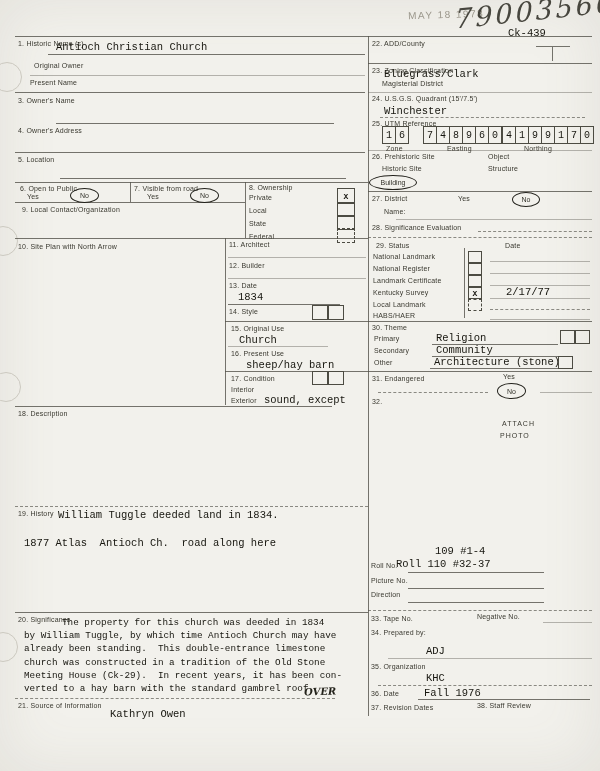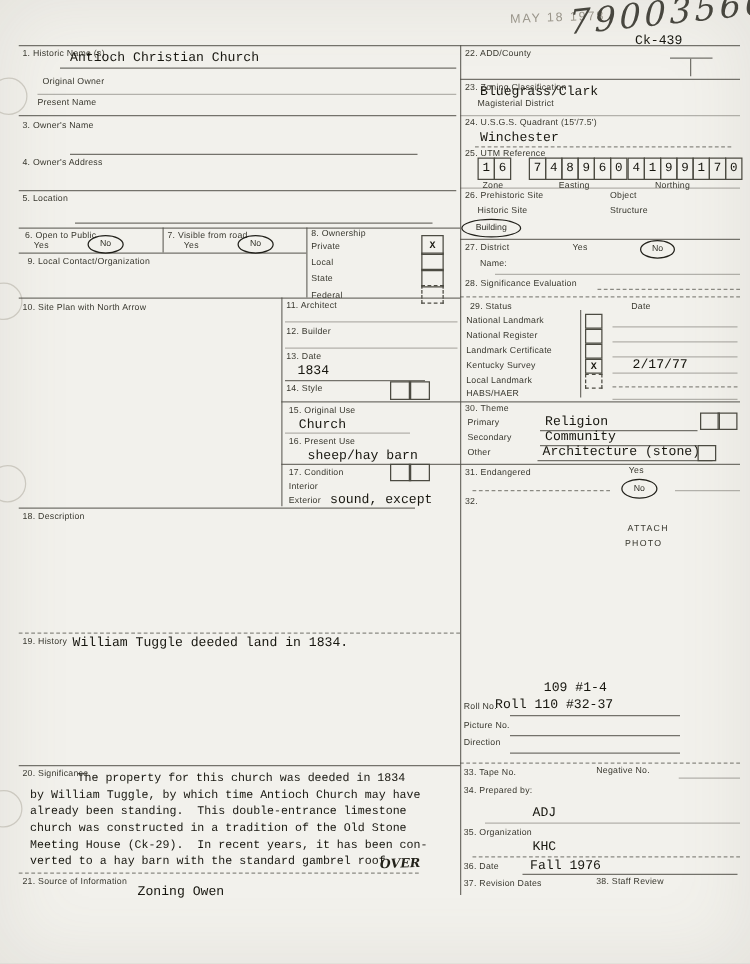--- a/index.html
+++ b/index.html
@@ -122,34 +122,35 @@
   <div class="lbl" style="left:231px;top:386px">Interior</div>
   <div class="lbl" style="left:231px;top:397px">Exterior</div>
   <div class="typed" style="left:264px;top:394px">sound, except</div>
   <i class="hl" style="left:15px;top:406px;width:317px"></i>
 
   <div class="lbl" style="left:18px;top:410px">18. Description</div>
 
   <i class="hl d" style="left:15px;top:506px;width:353px"></i>
   <div class="lbl" style="left:18px;top:510px">19. History</div>
   <div class="typed" style="left:58px;top:509px">William Tuggle deeded land in 1834.</div>
+  <div class="typed" style="left:24px;top:537px">1877 Atlas  Antioch Ch.  road along here</div>
 
   <i class="hl" style="left:15px;top:612px;width:353px"></i>
   <div class="lbl" style="left:18px;top:616px">20. Significance</div>
   <div class="typedblock" style="left:24px;top:616px;width:346px;text-indent:38px;line-height:13.2px">The property for this church was deeded in 1834
 by William Tuggle, by which time Antioch Church may have
 already been standing.  This double-entrance limestone
 church was constructed in a tradition of the Old Stone
 Meeting House (Ck-29).  In recent years, it has been con-
 verted to a hay barn with the standard gambrel roof.</div>
   <div class="handsm" style="left:304px;top:686px">OVER</div>
   <i class="hl d" style="left:15px;top:698px;width:320px"></i>
 
   <div class="lbl" style="left:18px;top:702px">21. Source of Information</div>
-  <div class="typed" style="left:110px;top:708px">Zoning Owen</div>
+  <div class="typed" style="left:110px;top:708px">Kathryn Owen</div>
 
   <div class="lbl" style="left:372px;top:40px">22. ADD/County</div>
   <div class="typed" style="left:384px;top:68px">Bluegrass/Clark</div>
   <i class="hl" style="left:536px;top:46px;width:34px"></i>
   <i class="vl" style="left:552px;top:47px;height:14px"></i>
   <i class="hl" style="left:368px;top:63px;width:224px"></i>
 
   <div class="lbl" style="left:372px;top:67px">23. Zoning Classification</div>
   <div class="lbl" style="left:382px;top:80px">Magisterial District</div>
   <i class="hl s" style="left:368px;top:92px;width:224px"></i>

